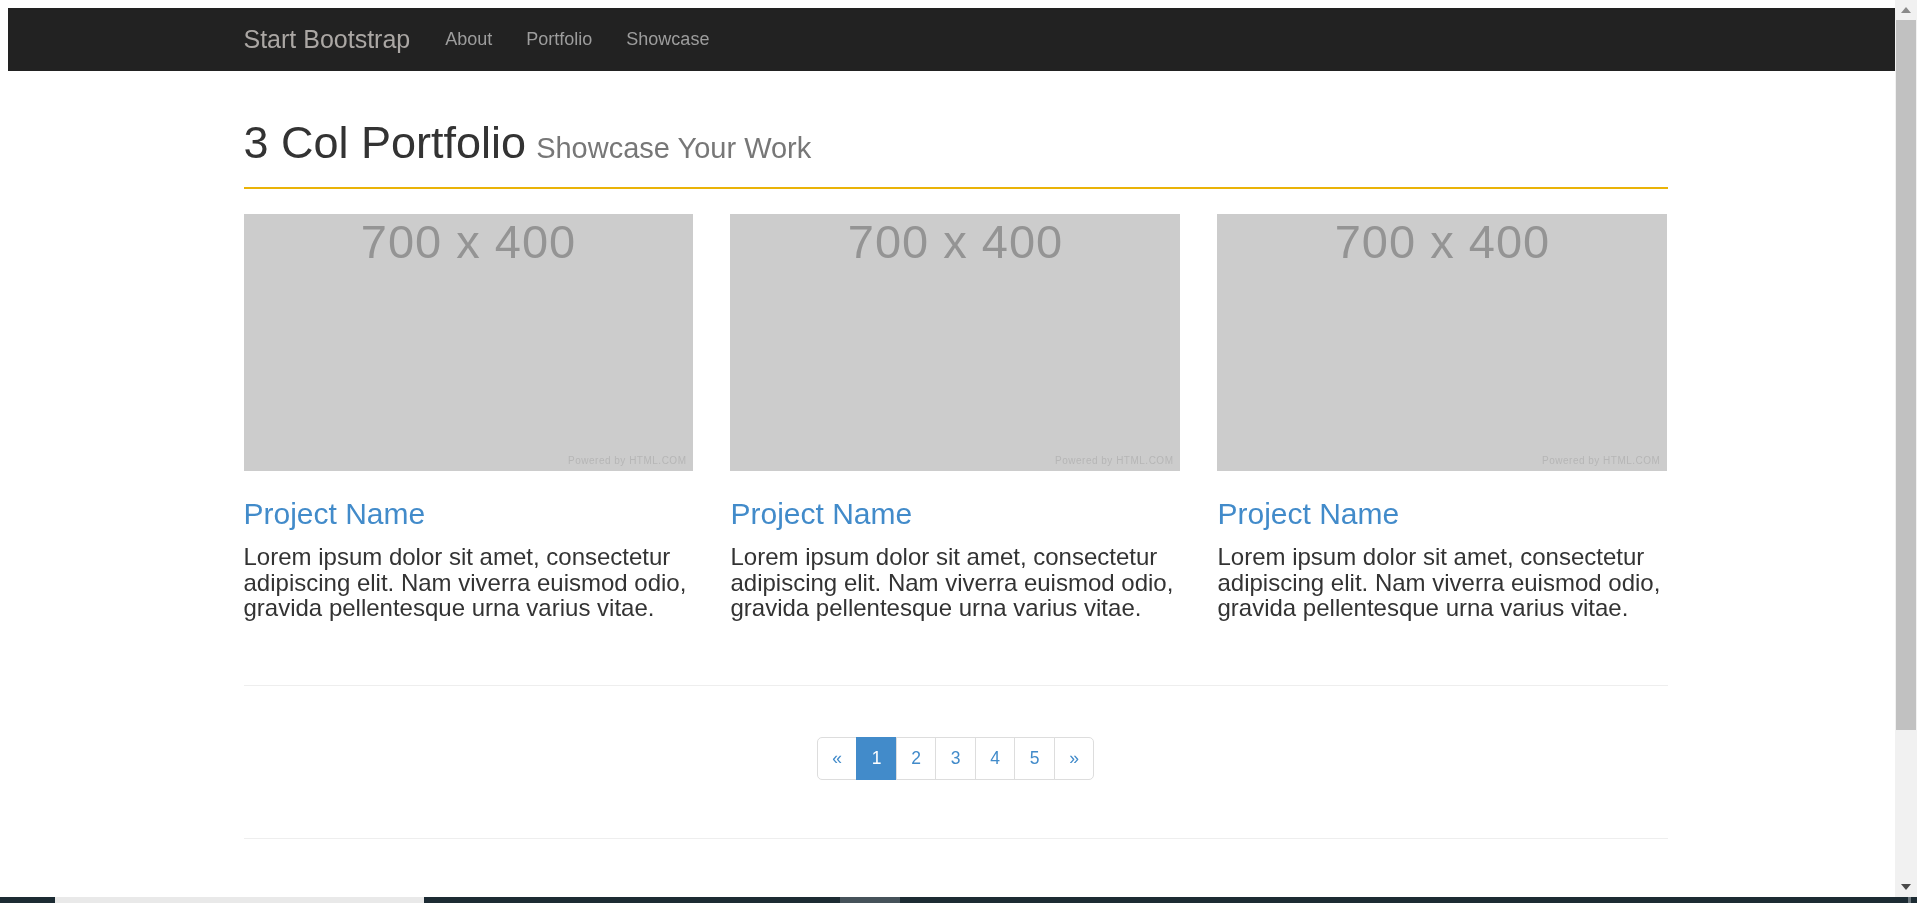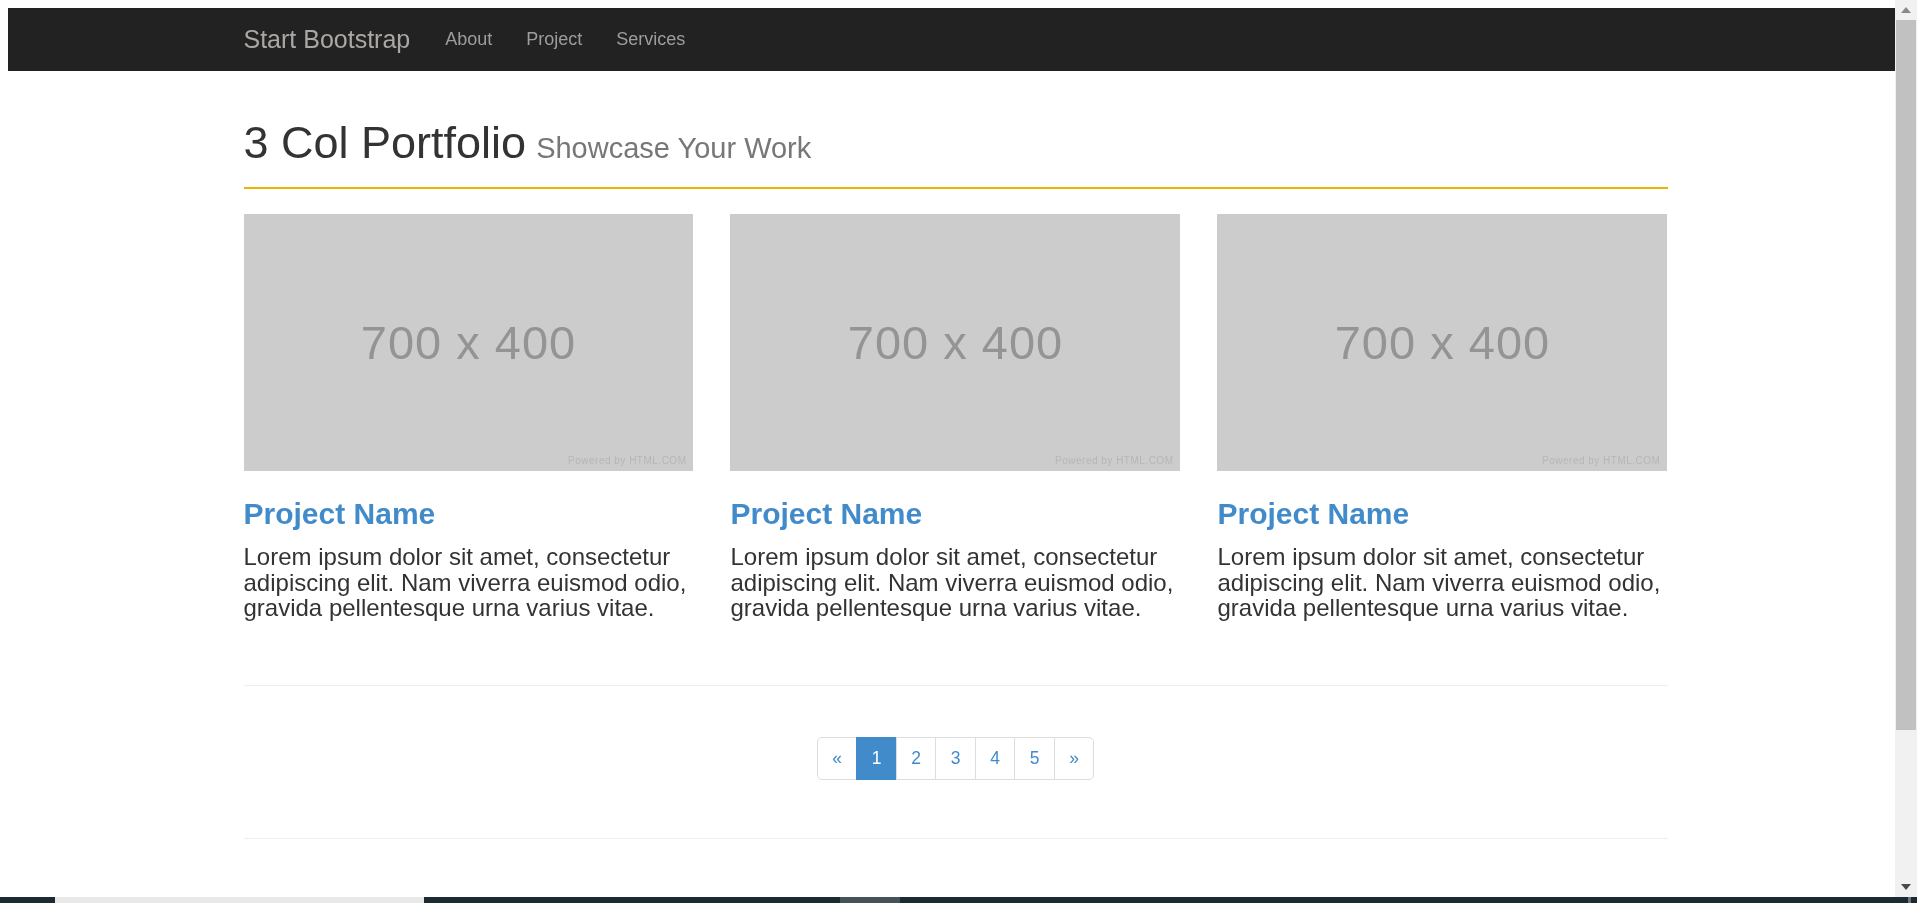--- a/index.html
+++ b/index.html
@@ -45,32 +45,32 @@
     font-size: 29px; color: #777; font-weight: 400; margin-left: 10px;
   }
 
   
   .row { display: flex; margin-top: 25px; margin-left: -18.5px; margin-right: -18.5px; }
   .col { width: 33.3333%; padding: 0 18.5px; }
   .thumb-link { display: block; text-decoration: none; cursor: pointer; }
   .placeholder {
     position: relative; width: 100%; height: 257px;
     background: #cccccc;
-    display: flex; align-items: center; justify-content: center;
+    display: flex; justify-content: center;
   }
   .placeholder .dim-label {
     color: #949494; font-size: 47px; letter-spacing: 1px;
   }
   .placeholder .watermark {
     position: absolute; right: 7px; bottom: 5px;
     font-size: 10px; color: #b6b6b6; letter-spacing: 0.5px;
   }
   .project-title {
     display: inline-block; margin-top: 26px;
-    font-size: 30px; font-weight: 700; color: #428bca;
+    font-size: 30px; font-weight: 400; color: #428bca;
     text-decoration: none; cursor: pointer;
   }
   .project-desc {
     margin-top: 13px; font-size: 24px; line-height: 25.5px; color: #333;
   }
 
   
   hr.sep { border: none; border-top: 1px solid #eeeeee; }
   hr.after-row { margin-top: 64px; }
   hr.before-footer { margin-top: 58px; }
@@ -126,24 +126,24 @@
   <div class="page">
 
     <nav class="navbar">
       <div class="navbar-inner">
         <a class="brand">Start Bootstrap</a>
         <ul class="nav-links">
           <li>
             <a>About</a>
           </li>
           <li>
-            <a>Project</a>
+            <a>Portfolio</a>
           </li>
           <li>
-            <a>Services</a>
+            <a>Showcase</a>
           </li>
         </ul>
       </div>
     </nav>
 
     <div class="container">
 
       <div class="page-header">
         <h1><span>3 Col Portfolio</span><span class="subtext">Showcase Your Work</span></h1>
       </div>

